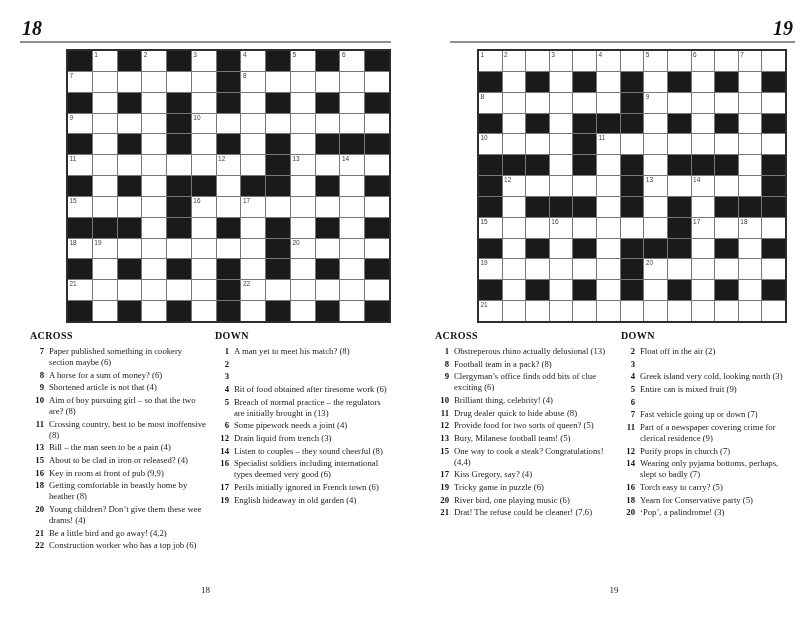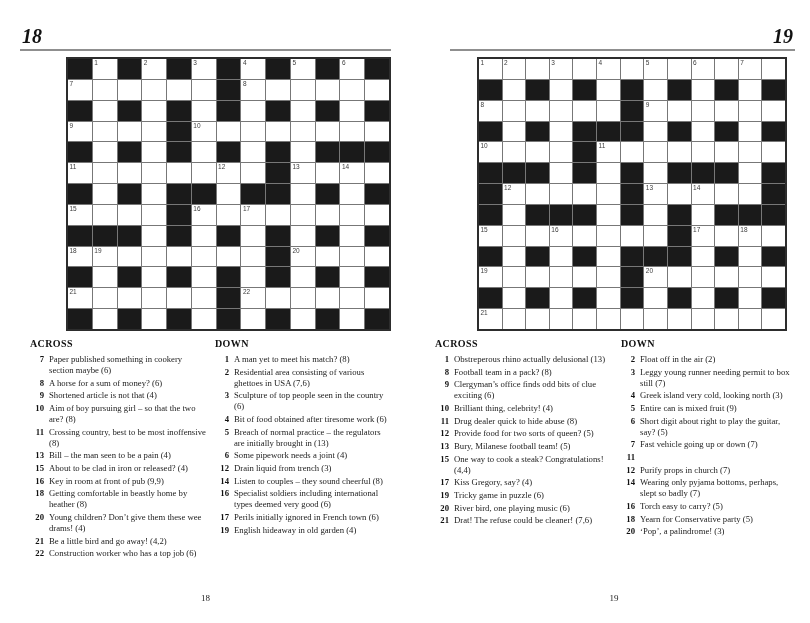--- a/index.html
+++ b/index.html
@@ -3,21 +3,21 @@
 <meta charset="utf-8">
 <style>
   html, body {
     margin: 0; padding: 0;
     width: 810px; height: 623px;
     background: #ffffff;
     font-family: "Liberation Serif", serif;
     overflow: hidden;
   }
   .spread { position: relative; width: 810px; height: 623px; }
-  .page { position: absolute; top: 20px; height: 590px; }
+  .page { position: absolute; top: 12px; height: 590px; }
   .page.left  { left: 20px;  width: 371px; }
   .page.right { left: 433px; width: 362px; }
 
   .pagehead {
     position: absolute; top: 4px; left: 0;
     border-bottom: 2.5px solid #8f8f8f;
     height: 25px; line-height: 25px;
   }
   .page.left  .pagehead { width: 371px; text-align: left; }
   .page.right .pagehead { left: 17px; width: 345px; text-align: right; }
@@ -351,25 +351,23 @@
     </div>
     <div class="clues down">
       <h3>DOWN</h3>
       <ol>
           <li>
             <span class="cnum">1</span>
             <span class="ctext">A man yet to meet his match? (8)</span>
           </li>
           <li>
             <span class="cnum">2</span>
-            <span class="ctext">Residential area consisting of various ghettoes in USA (7,6)</span>
           </li>
           <li>
             <span class="cnum">3</span>
-            <span class="ctext">Sculpture of top people seen in the country (6)</span>
           </li>
           <li>
             <span class="cnum">4</span>
             <span class="ctext">Bit of food obtained after tiresome work (6)</span>
           </li>
           <li>
             <span class="cnum">5</span>
             <span class="ctext">Breach of normal practice – the regulators are initially brought in (13)</span>
           </li>
           <li>
@@ -673,40 +671,39 @@
     </div>
     <div class="clues down">
       <h3>DOWN</h3>
       <ol>
           <li>
             <span class="cnum">2</span>
             <span class="ctext">Float off in the air (2)</span>
           </li>
           <li>
             <span class="cnum">3</span>
-            <span class="ctext">Leggy young runner needing permit to box still (7)</span>
           </li>
           <li>
             <span class="cnum">4</span>
             <span class="ctext">Greek island very cold, looking north (3)</span>
           </li>
           <li>
             <span class="cnum">5</span>
             <span class="ctext">Entire can is mixed fruit (9)</span>
           </li>
           <li>
             <span class="cnum">6</span>
-            <span class="ctext">Short digit about right to play the guitar, say? (5)</span>
           </li>
           <li>
             <span class="cnum">7</span>
             <span class="ctext">Fast vehicle going up or down (7)</span>
           </li>
           <li>
             <span class="cnum">11</span>
+            <span class="ctext">Part of a newspaper covering crime for clerical residence (9)</span>
           </li>
           <li>
             <span class="cnum">12</span>
             <span class="ctext">Purify props in church (7)</span>
           </li>
           <li>
             <span class="cnum">14</span>
             <span class="ctext">Wearing only pyjama bottoms, perhaps, slept so badly (7)</span>
           </li>
           <li>

